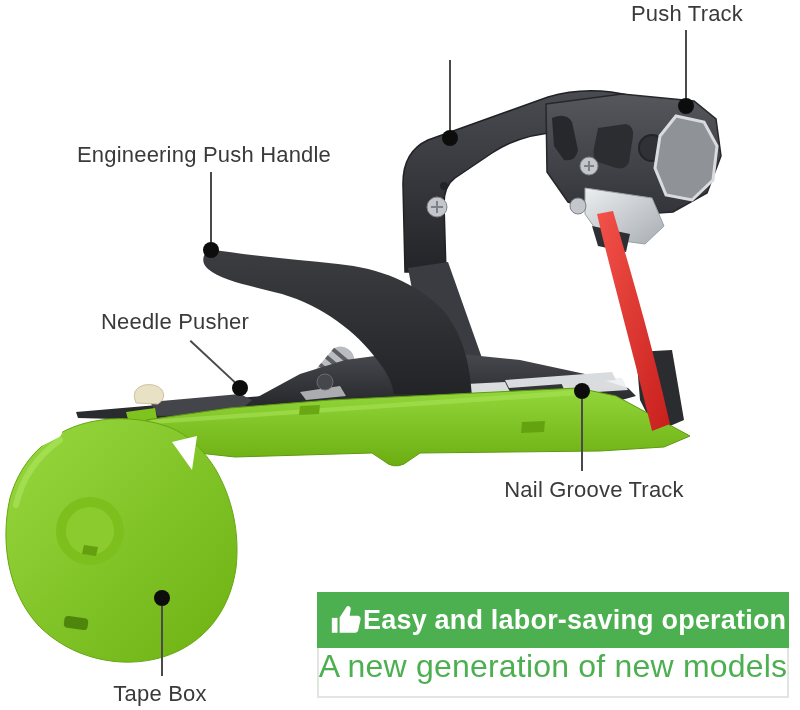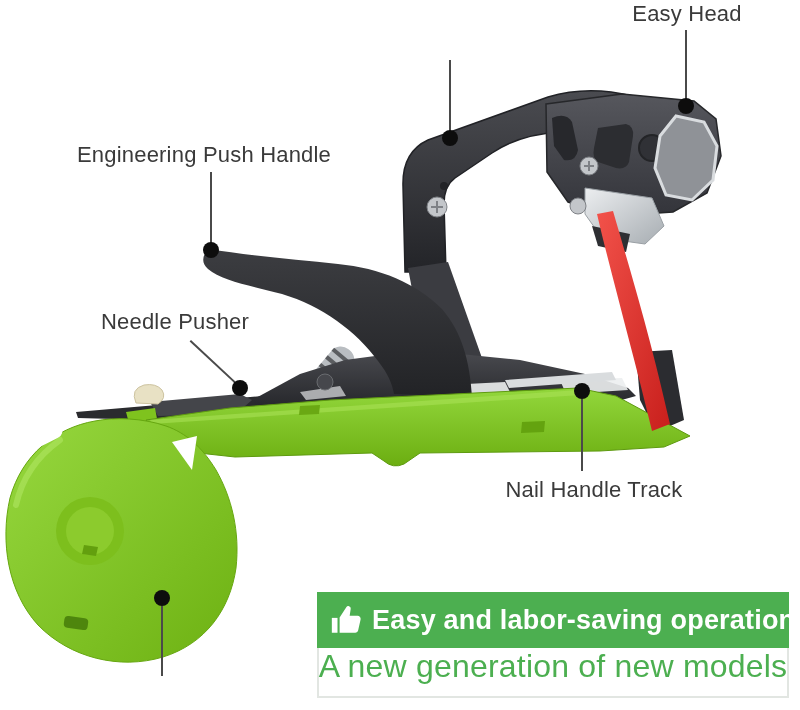--- a/index.html
+++ b/index.html
@@ -18,21 +18,21 @@
   .dot{
     position:absolute;width:16px;height:16px;border-radius:50%;
     background:#0d0d0d;transform:translate(-50%,-50%);
   }
   .banner{position:absolute;left:317px;top:592px;width:472px;}
   .banner-top{
     height:56px;background:#4caf50;display:flex;align-items:center;
     padding-left:12px;box-sizing:border-box;
   }
   .banner-top .headline{
-    color:#ffffff;font-weight:bold;font-size:27px;margin-left:9px;
+    color:#ffffff;font-weight:bold;font-size:27px;
     letter-spacing:.2px;white-space:nowrap;
   }
   .thumb{width:34px;height:34px;flex:0 0 auto;}
   .banner-bottom{
     height:48px;background:#ffffff;border:2px solid #e2e6e2;border-top:none;
     display:flex;justify-content:center;
   }
   .banner-bottom .subline{
     color:#4caf50;font-size:32px;white-space:nowrap;letter-spacing:.2px;
   }
@@ -140,24 +140,25 @@
   <div class="leader v" style="left:581.2px;top:399px;height:72px;"></div>
   <div class="leader v" style="left:161.2px;top:606px;height:70px;"></div>
 
   <div class="dot" style="left:686px;top:106px;"></div>
   <div class="dot" style="left:450px;top:138px;"></div>
   <div class="dot" style="left:211px;top:250px;"></div>
   <div class="dot" style="left:240px;top:388px;"></div>
   <div class="dot" style="left:582px;top:391px;"></div>
   <div class="dot" style="left:162px;top:598px;"></div>
 
-  <div class="callout-label" style="left:687px;top:1px;">Easy Head</div>
+  <div class="callout-label" style="left:687px;top:1px;">Push Track</div>
   <div class="callout-label" style="left:204px;top:142px;">Engineering Push Handle</div>
   <div class="callout-label" style="left:175px;top:309px;">Needle Pusher</div>
-  <div class="callout-label" style="left:594px;top:477px;">Nail Handle Track</div>
+  <div class="callout-label" style="left:594px;top:477px;">Nail Groove Track</div>
+  <div class="callout-label" style="left:160px;top:681px;">Tape Box</div>
 
   <div class="banner">
     <div class="banner-top">
       <svg class="thumb" viewBox="0 0 24 24">
         <path fill="#ffffff" d="M2,10.5 h4 V21 H2 Z"></path>
         <path fill="#ffffff" d="M7.5,21 V10.2 L12.2,3 c0.4,-0.7 1.2,-1 1.9,-0.7 c0.9,0.3 1.4,1.1 1.2,2 L14.6,9 h5.6 c1.4,0 2.4,1.3 2.1,2.6 l-1.7,7.6 C20.4,20.3 19.5,21 18.5,21 Z"></path>
       </svg>
       <span class="headline">Easy and labor-saving operation</span>
     </div>
     <div class="banner-bottom">

